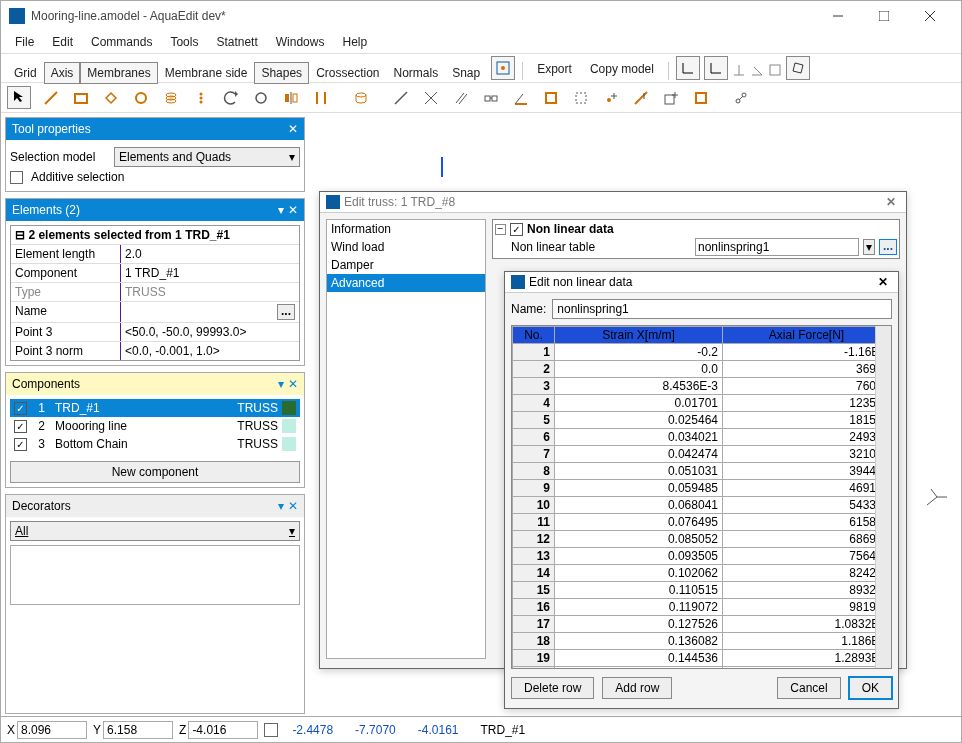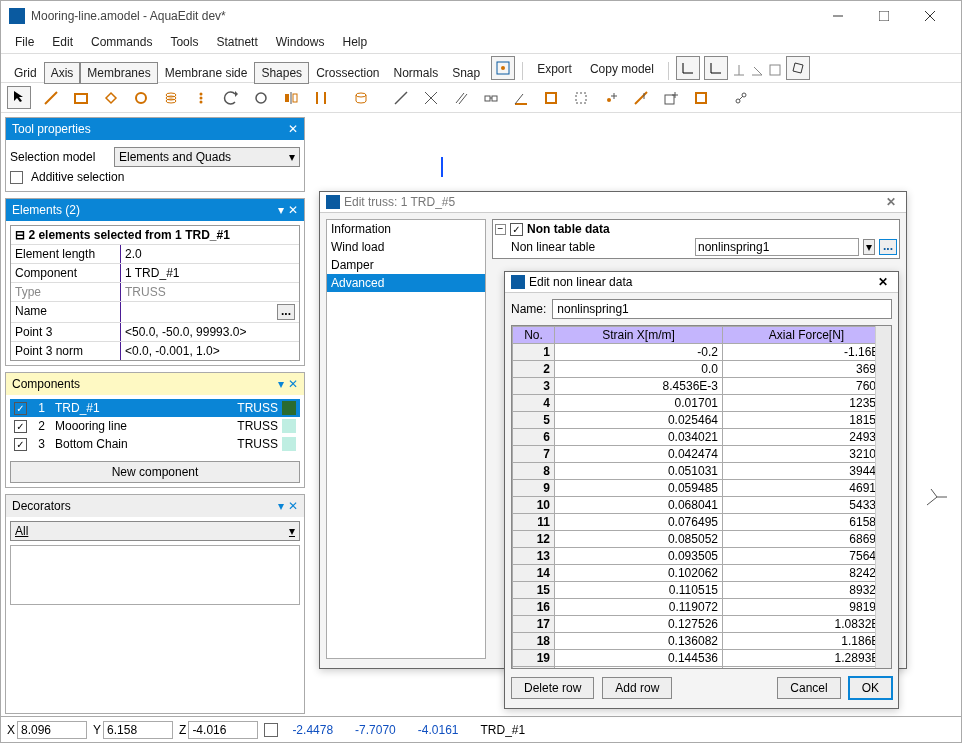--- a/index.html
+++ b/index.html
@@ -83,21 +83,21 @@
 .nl-header input[type=text]{ border:1px solid #999; padding:1px 2px; }
 
 
 .nldata-win { left:503px; top:270px; width:395px; height:438px; z-index:10; background:#f4f4f4; }
 .nldata-body { padding:6px; display:flex; flex-direction:column; height:calc(100% - 24px); }
 .nldata-body .namerow { display:flex; align-items:center; gap:6px; margin-bottom:6px; }
 .nldata-body .namerow input { flex:1; border:1px solid #888; padding:2px 4px; background:#fff; }
 .datatable-wrap { border:1px solid #888; flex:1; overflow:hidden; position:relative; background:#fff; }
 .datatable { width:100%; border-collapse:collapse; table-layout:fixed; }
 .datatable th, .datatable td { border:1px solid #aaa; padding:1px 4px; font-size:12px; }
-.datatable th { background:#c4b5fd; text-align:center; font-weight:normal; }
+.datatable th { background:#1d4ed8; text-align:center; font-weight:normal; }
 .datatable td:first-child { background:#f0f0f0; font-weight:bold; width:40px; }
 .datatable td { text-align:right; }
 .scroll-v { position:absolute; right:0; top:0; bottom:0; width:16px; background:#eaeaea; border-left:1px solid #ccc; }
 .btnrow { display:flex; gap:8px; margin-top:8px; align-items:center; }
 .btnrow .push { margin-left:auto; }
 .btn { border:1px solid #888; padding:3px 12px; background:#eee; }
 .btn.primary { border:1px solid #0a85d6; outline:1px solid #0a85d6; }
 
 
 .statusbar { position:absolute; left:0; right:0; bottom:0; height:26px; border-top:1px solid #aaa; display:flex; align-items:center; padding:0 6px; gap:6px; overflow:hidden;}
@@ -468,36 +468,36 @@
         <line x1="10" y1="10" x2="0" y2="18" stroke="#555"></line>
         <line x1="10" y1="10" x2="4" y2="2" stroke="#555"></line>
         <line x1="10" y1="10" x2="20" y2="10" stroke="#555"></line>
       </svg>
   </div>
 </div>
 
 <div class="subwin truss-win">
   <div class="sw-title">
     <div class="icon"></div>
-    <span>Edit truss: 1 TRD_#5</span>
+    <span>Edit truss: 1 TRD_#8</span>
     <span class="sw-close">✕</span>
   </div>
   <div class="truss-body">
     <div class="truss-nav" id="truss-nav">
         <div>Information</div>
         <div>Wind load</div>
         <div>Damper</div>
         <div class="sel">Advanced</div>
       </div>
     <div class="truss-right">
       <div class="nl-header">
         <div class="hrow">
           <div class="minus">−</div>
           <span class="checksq">✓</span>
-          <b>Non table data</b>
+          <b>Non linear data</b>
         </div>
         <div class="hrow" style="margin-top:2px;padding-left:16px;">
           <span style="width:180px;">Non linear table</span>
           <input type="text" style="flex: 1 1 0%;" value="nonlinspring1">
           <span style="border:1px solid #888;padding:0 2px;background:#eee;">▾</span>
           <span class="dots-btn" style="border-color:#0a85d6;color:#0a5aa0;">...</span>
         </div>
       </div>
     </div>
   </div>

